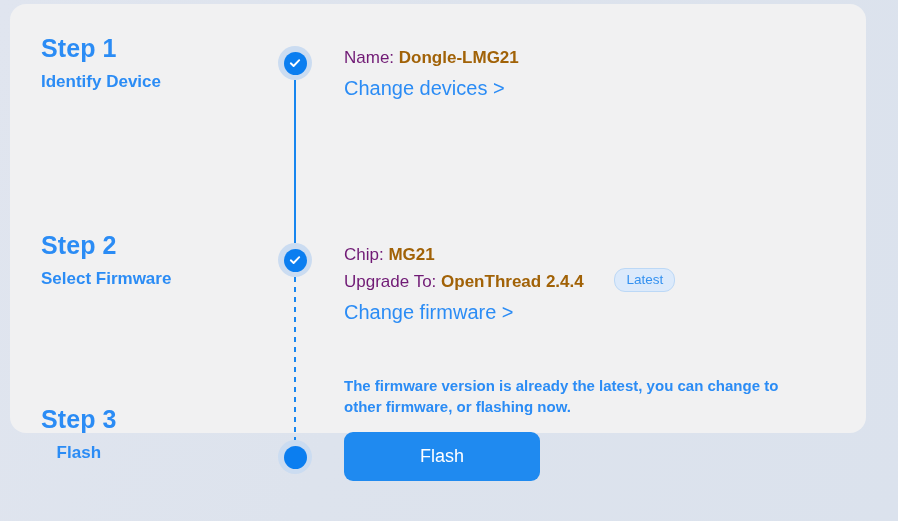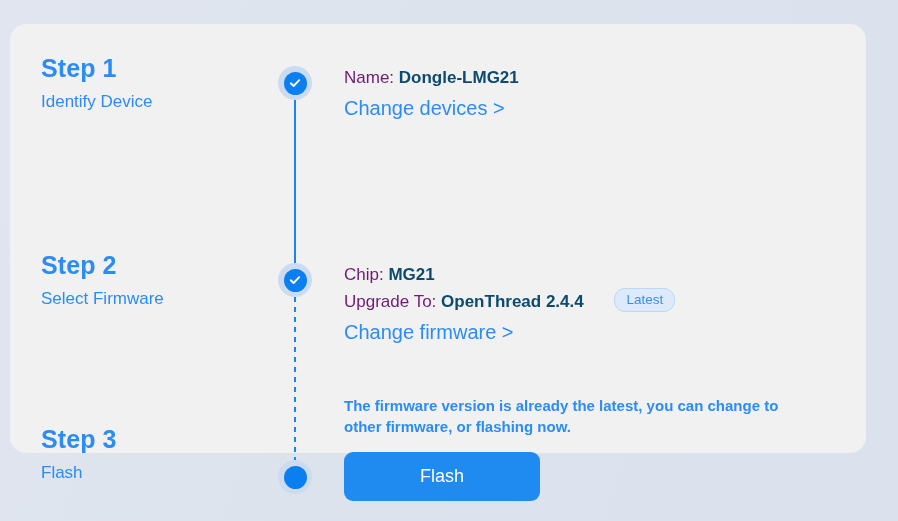--- a/index.html
+++ b/index.html
@@ -13,21 +13,21 @@
     overflow: hidden;
     background: linear-gradient(110deg, #e0e5ef 0%, #dde3ed 45%, #dbe2ed 100%);
     font-family: "Liberation Sans", "DejaVu Sans", sans-serif;
     -webkit-font-smoothing: antialiased;
   }
 
   
   .card {
     position: absolute;
     left: 10px;
-    top: 24px;
+    top: 4px;
     width: 856px;
     height: 429px;
     background: #f1f1f2;
     border-radius: 16px;
   }
 
   
   .rail {
     position: absolute;
     left: 0;
@@ -91,24 +91,25 @@
     font-size: 25px;
     font-weight: 700;
     color: #2b8cf5;
     letter-spacing: 0.1px;
     line-height: 30px;
     white-space: nowrap;
   }
   .step-sub {
     margin-top: 8px;
     font-size: 17px;
-    font-weight: 400;
+    font-weight: 700;
     color: #2b8cf5;
     line-height: 22px;
     white-space: nowrap;
+    text-align: center;
   }
   .sl1 { top: 29px; }
   .sl2 { top: 226px; }
   .sl3 { top: 400px; }
 
   
   .content {
     position: absolute;
     left: 334px;
   }
@@ -116,21 +117,21 @@
   .c2 { top: 237px; }
   .c3 { top: 371px; }
 
   .line {
     font-size: 17px;
     line-height: 27px;
     color: #303133;
     white-space: nowrap;
   }
   .line .lbl { font-weight: 400; color: #701a75; }
-  .line .val { font-weight: 700; color: #0c4a6e; }
+  .line .val { font-weight: 700; color: #a16207; }
 
   .badge {
     display: inline-block;
     margin-left: 26px;
     padding: 2px 11px 3px;
     font-size: 13.5px;
     line-height: 17px;
     font-weight: 400;
     color: #3491f0;
     background: #dceafb;

